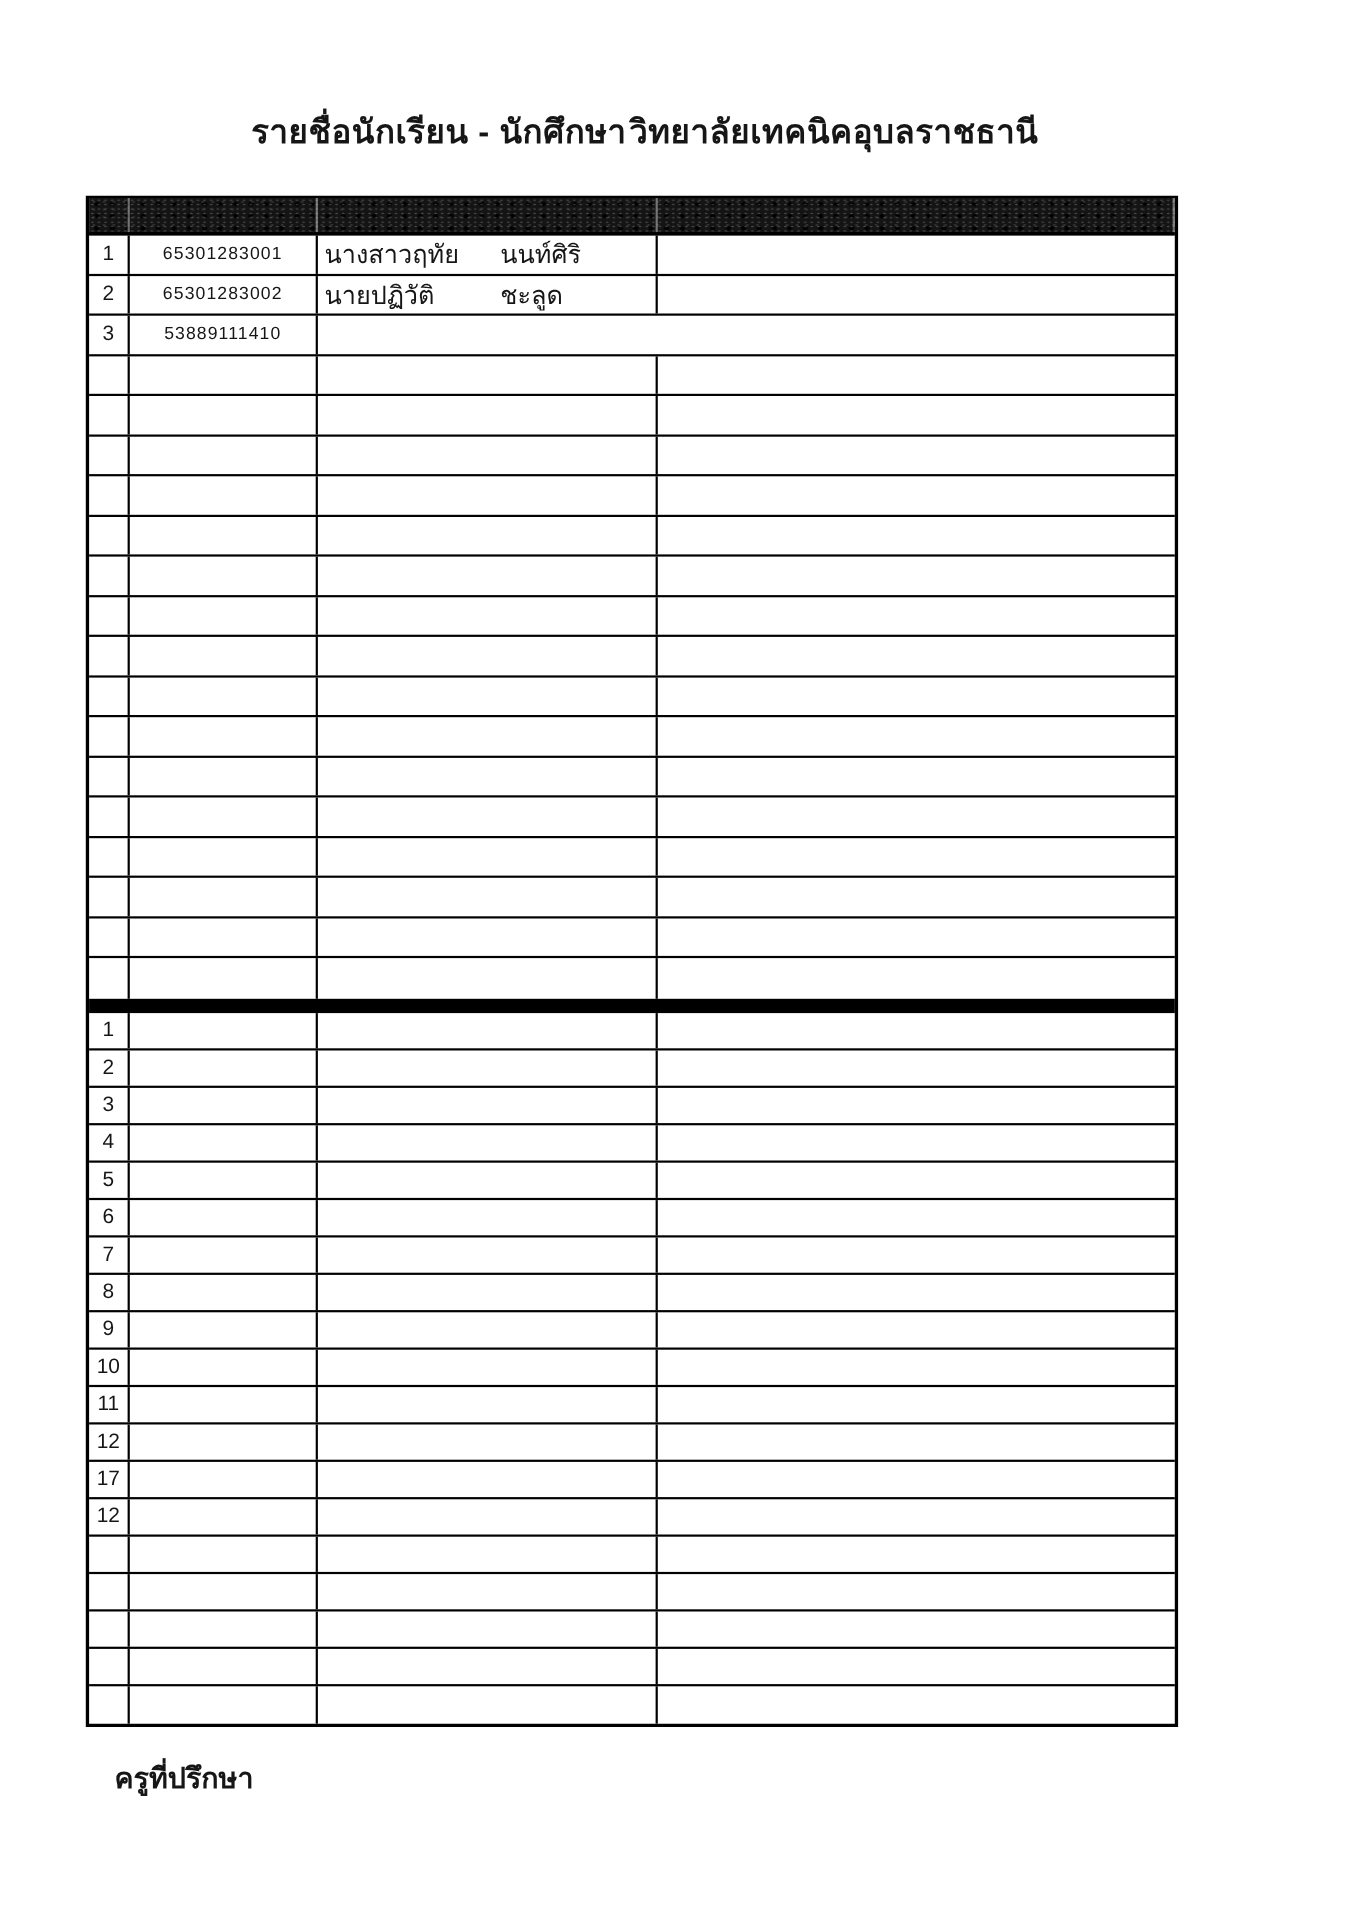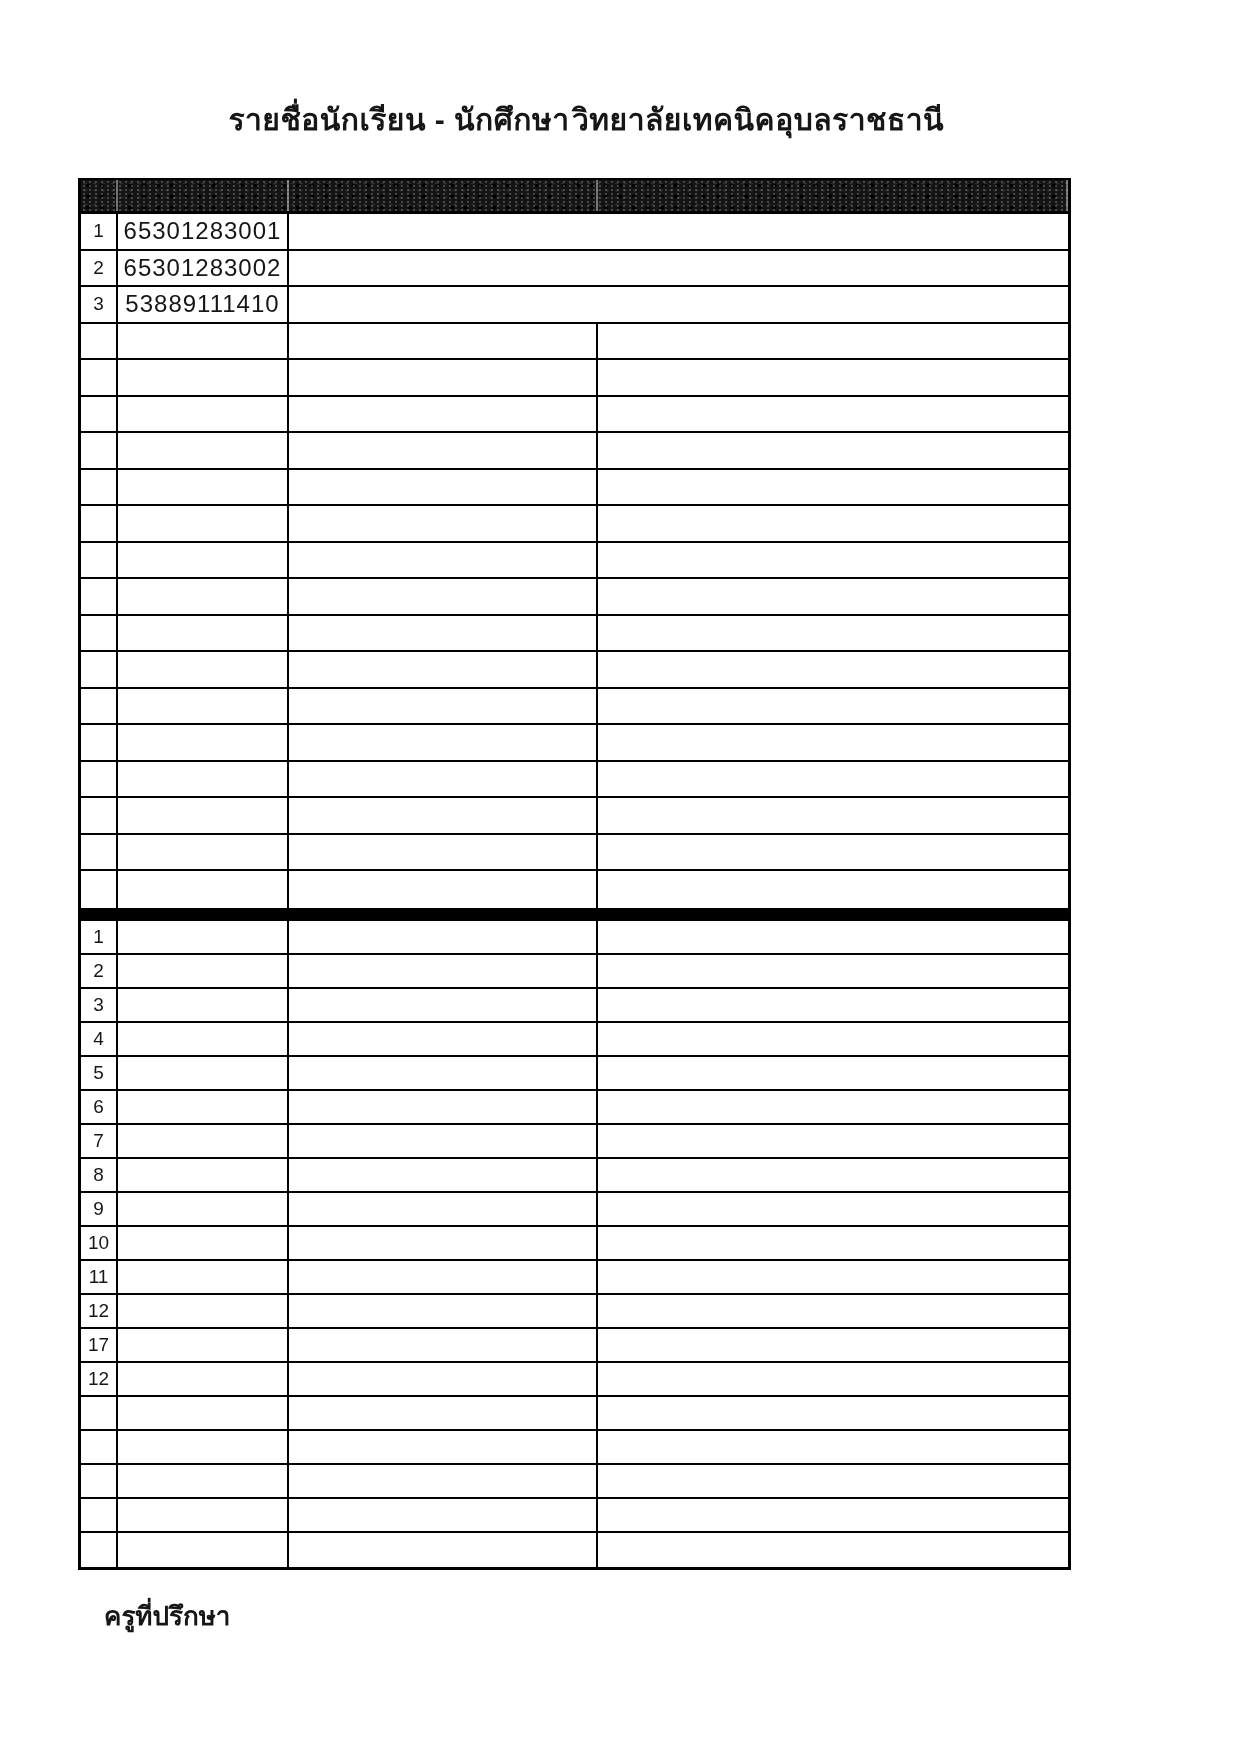--- a/index.html
+++ b/index.html
@@ -23,21 +23,21 @@
     border-left:3px solid #000;border-right:3px solid #000;
     border-top:2px solid #000;border-bottom:3px solid #000;
     box-sizing:border-box;
   }
   .row{display:flex;border-bottom:2px solid #000;box-sizing:border-box;align-items:stretch;}
   .row:last-child{border-bottom:none;}
   .row.upper{height:36.5px;}
   .row.lower{height:34px;}
   .cell{box-sizing:border-box;border-right:2px solid #000;display:flex;align-items:center;}
   .c-no{width:37px;justify-content:center;font-size:19px;}
-  .c-id{width:171px;justify-content:center;font-size:24px;letter-spacing:1px;}
+  .c-id{width:171px;justify-content:center;font-size:16px;letter-spacing:1px;}
   .c-name{width:309px;position:relative;font-size:23px;padding-left:6px;}
   .c-name .lname{position:absolute;left:54%;top:50%;transform:translateY(-50%);white-space:nowrap;}
   .c-grid{flex:1;display:flex;border-right:none;padding:0;}
   .gcell{flex:1;box-sizing:border-box;border-right:2px solid #000;}
   .gcell:last-child{border-right:none;}
   
   .header-band{
     height:34px;
     background-color:#141414;
     background-image:
@@ -87,20 +87,24 @@
           <div class="gcell"></div>
           <div class="gcell"></div>
           <div class="gcell"></div>
           <div class="gcell"></div>
         </div>
       </div>
     <div id="upper-body">
         <div class="row upper">
           <div class="cell c-no">1</div>
           <div class="cell c-id">65301283001</div>
+          <div class="cell c-name">
+            <span class="fname">นางสาวฤทัย</span>
+            <span class="lname">นนท์ศิริ</span>
+          </div>
           <div class="cell c-grid">
             <div class="gcell"></div>
             <div class="gcell"></div>
             <div class="gcell"></div>
             <div class="gcell"></div>
             <div class="gcell"></div>
             <div class="gcell"></div>
             <div class="gcell"></div>
             <div class="gcell"></div>
             <div class="gcell"></div>
@@ -111,20 +115,24 @@
             <div class="gcell"></div>
             <div class="gcell"></div>
             <div class="gcell"></div>
             <div class="gcell"></div>
             <div class="gcell"></div>
           </div>
         </div>
         <div class="row upper">
           <div class="cell c-no">2</div>
           <div class="cell c-id">65301283002</div>
+          <div class="cell c-name">
+            <span class="fname">นายปฏิวัติ</span>
+            <span class="lname">ชะลูด</span>
+          </div>
           <div class="cell c-grid">
             <div class="gcell"></div>
             <div class="gcell"></div>
             <div class="gcell"></div>
             <div class="gcell"></div>
             <div class="gcell"></div>
             <div class="gcell"></div>
             <div class="gcell"></div>
             <div class="gcell"></div>
             <div class="gcell"></div>

